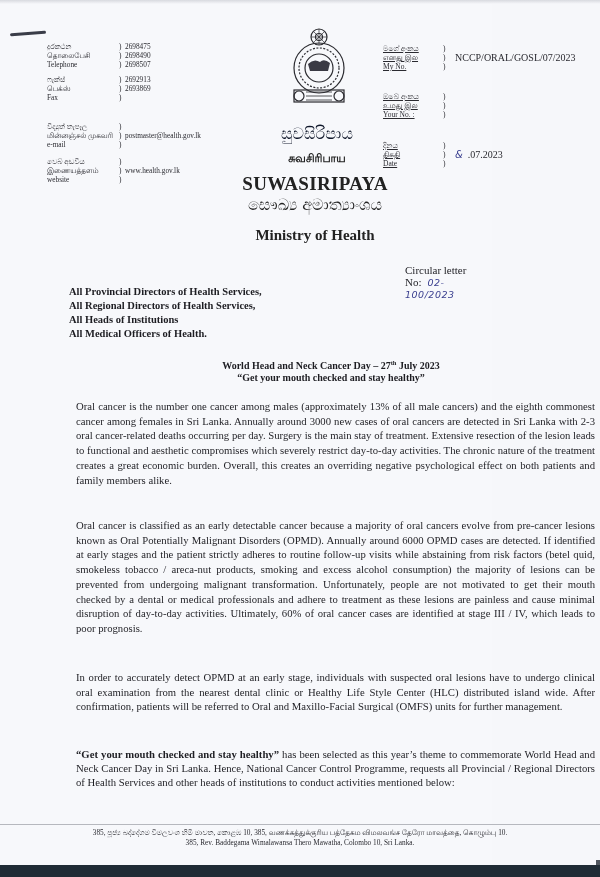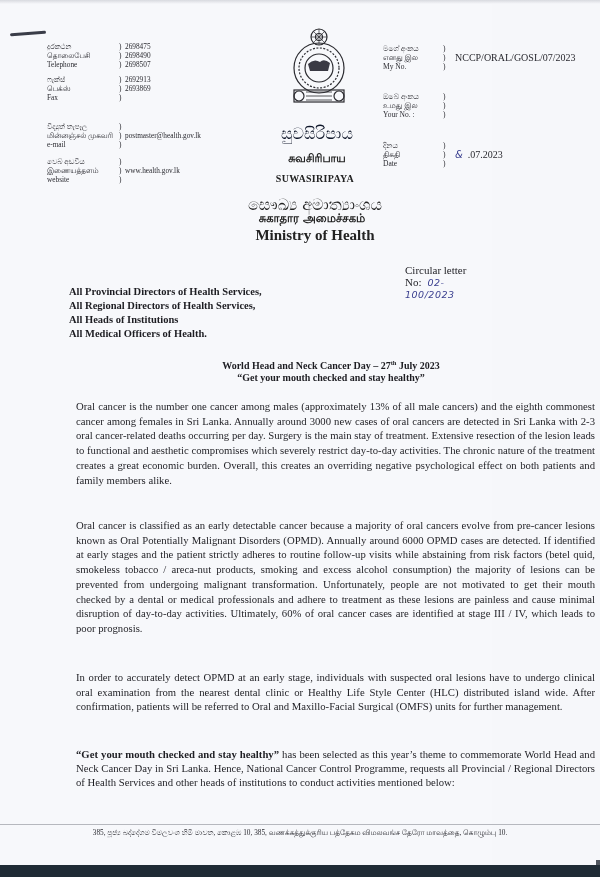--- a/index.html
+++ b/index.html
@@ -15,28 +15,28 @@
 
   .contact { position:absolute; left:47px; font-size:7.3px; line-height:9px; color:#2a2a30; }
   .contact .row { display:flex; height:9px; }
   .contact .lbl { width:72px; white-space:nowrap; overflow:hidden; }
   .contact .par { width:6px; }
   .contact .val { white-space:nowrap; }
 
   .crest { position:absolute; left:284px; top:24px; width:70px; height:84px; }
   .si-title { position:absolute; left:262px; top:124px; width:110px; text-align:center; font-size:16px; font-family:"DejaVu Sans", sans-serif; color:#0f172a; }
   .ta-title { position:absolute; left:262px; top:152px; width:110px; text-align:center; font-size:11px; font-family:"DejaVu Sans", sans-serif; font-weight:bold; color:#222; }
-  .en-title { position:absolute; left:240px; top:173px; width:150px; text-align:center; font-size:10px; font-weight:bold; letter-spacing:0.3px; color:#222; }
+  .en-title { position:absolute; left:240px; top:173px; width:150px; text-align:center; font-size:19px; font-weight:bold; letter-spacing:0.3px; color:#222; }
   .min-si { position:absolute; left:240px; top:195px; width:150px; text-align:center; font-size:16px; font-family:"DejaVu Sans", sans-serif; color:#222; }
   .min-ta { position:absolute; left:222px; top:211px; width:180px; text-align:center; font-size:11.5px; font-family:"DejaVu Sans", sans-serif; font-weight:bold; color:#222; }
   .min-en { position:absolute; left:230px; top:227px; width:170px; text-align:center; font-size:15px; font-weight:bold; color:#222; }
 
   .refs { position:absolute; left:383px; font-size:7.5px; line-height:9px; color:#2a2a30; }
   .refs .row { display:flex; height:9px; }
-  .refs .lbl { width:60px; white-space:nowrap; }
+  .refs .lbl { width:60px; white-space:nowrap;text-decoration:underline; }
   .refs .par { width:12px; }
   .refs .val-big { font-size:10px; line-height:9px; white-space:nowrap; }
   .hand { font-family:"DejaVu Sans", sans-serif; font-style:italic; color:#3a3f8f; }
 
   .circular { position:absolute; left:405px; top:264px; font-size:11px; }
   .circular .hand { font-size:9.5px; margin-left:6px; letter-spacing:0.5px; }
 
   .addressees { position:absolute; left:69px; top:285px; font-size:10.5px; line-height:14px;font-weight:bold; }
   .subject { position:absolute; left:186px; top:357px; width:290px; text-align:center; font-size:10px; font-weight:bold; line-height:11.5px; }
   .subject sup { font-size:6.5px; }
@@ -141,21 +141,20 @@
       <circle cx="15" cy="72" r="5"></circle>
       <circle cx="55" cy="72" r="5"></circle>
       <path d="M22 68 h26 M22 72 h26 M22 76 h26" stroke-width="0.8"></path>
     </g>
   </svg>
 
   <div class="si-title">සුවසිරිපාය</div>
   <div class="ta-title">சுவசிரிபாய</div>
   <div class="en-title">SUWASIRIPAYA</div>
   <div class="min-si">සෞඛ්‍ය අමාත්‍යාංශය</div>
-  <div class="min-ta">சுகாதார அமைச்சகம்</div>
   <div class="min-en">Ministry of Health</div>
 
   <div class="refs" style="top:44px;">
     <div class="row">
         <span class="lbl">මගේ අංකය</span>
         <span class="par">)</span>
       </div>
     <div class="row">
         <span class="lbl">எனது இல</span>
         <span class="par">)</span>
@@ -213,17 +212,18 @@
   </div>
 
   <p class="para p1" style="margin:0;">Oral cancer is the number one cancer among males (approximately 13% of all male cancers) and the eighth commonest cancer among females in Sri Lanka. Annually around 3000 new cases of oral cancers are detected in Sri Lanka with 2-3 oral cancer-related deaths occurring per day. Surgery is the main stay of treatment. Extensive resection of the lesion leads to functional and aesthetic compromises which severely restrict day-to-day activities. The chronic nature of the treatment creates a great economic burden. Overall, this creates an overriding negative psychological effect on both patients and family members alike.</p>
   <p class="para p2" style="margin:0;">Oral cancer is classified as an early detectable cancer because a majority of oral cancers evolve from pre-cancer lesions known as Oral Potentially Malignant Disorders (OPMD). Annually around 6000 OPMD cases are detected. If identified at early stages and the patient strictly adheres to routine follow-up visits while abstaining from risk factors (betel quid, smokeless tobacco / areca-nut products, smoking and excess alcohol consumption) the majority of lesions can be prevented from undergoing malignant transformation. Unfortunately, people are not motivated to get their mouth checked by a dental or medical professionals and adhere to treatment as these lesions are painless and cause minimal disruption of day-to-day activities. Ultimately, 60% of oral cancer cases are identified at stage III / IV, which leads to poor prognosis.</p>
   <p class="para p4" style="margin:0;"><b>“Get your mouth checked and stay healthy”</b><span> has been selected as this year’s theme to commemorate World Head and Neck Cancer Day in Sri Lanka. Hence, National Cancer Control Programme, requests all Provincial / Regional Directors of Health Services and other heads of institutions to conduct activities mentioned below:</span></p>
   <p class="para p3" style="margin:0;">In order to accurately detect OPMD at an early stage, individuals with suspected oral lesions have to undergo clinical oral examination from the nearest dental clinic or Healthy Life Style Center (HLC) distributed island wide. After confirmation, patients will be referred to Oral and Maxillo-Facial Surgical (OMFS) units for further management.</p>
 
   <div class="footer-rule"></div>
   <div class="footer">
     <div>385, පූජ්‍ය බද්දේගම විමලවංශ හිමි මාවත, කොළඹ 10, 385, வணக்கத்துக்குரிய பத்தேகம விமலவங்ச தேரோ மாவத்தை, கொழும்பு 10.</div>
+    <div>385, Rev. Baddegama Wimalawansa Thero Mawatha, Colombo 10, Sri Lanka.</div>
   </div>
 </div>
 
 <div class="dark-band"></div>
 <div class="scroll-thumb"></div>
 
 </body></html>

